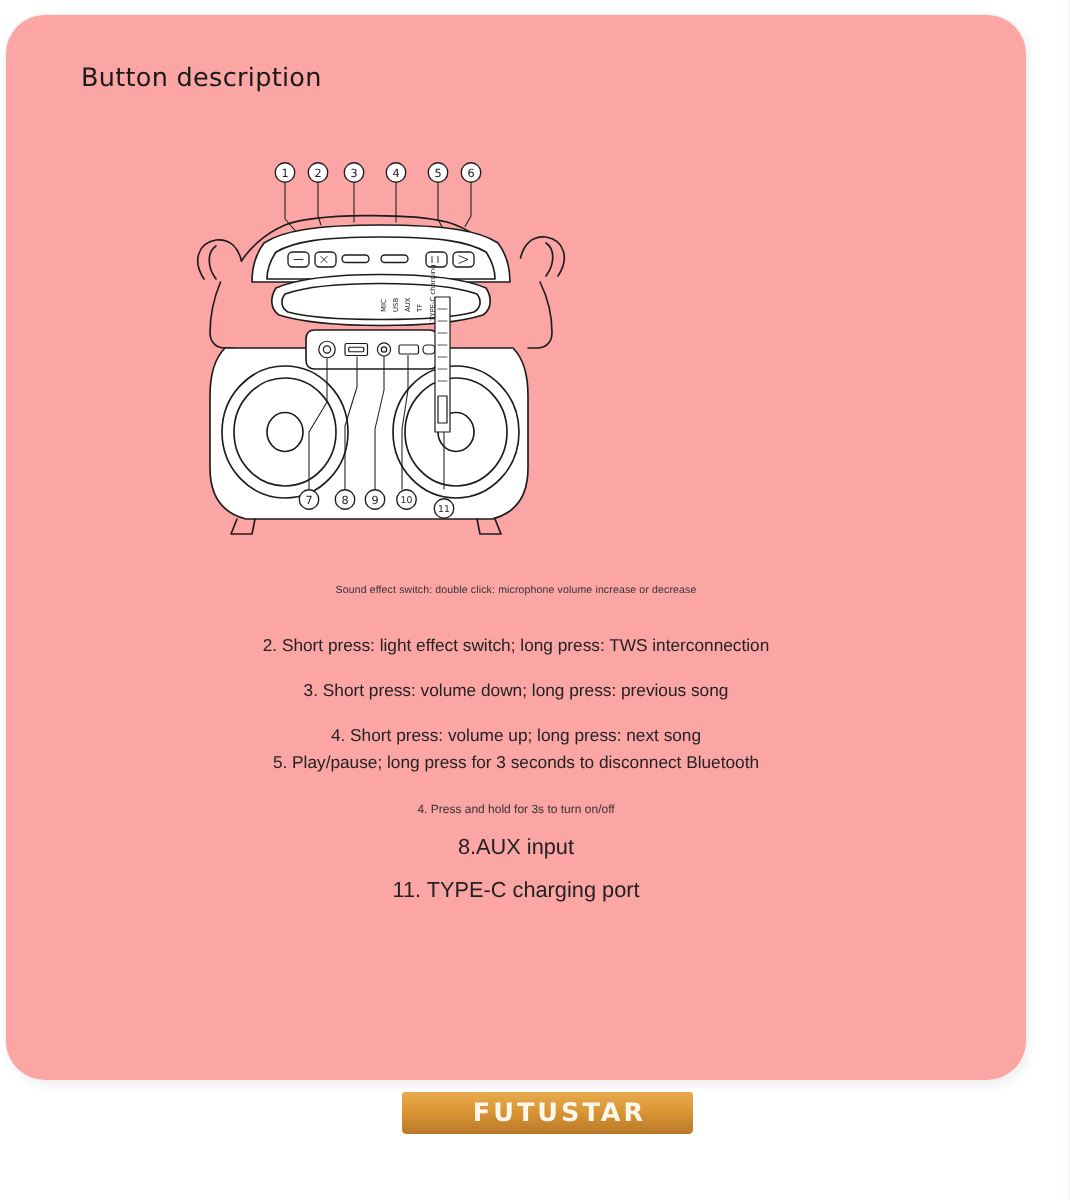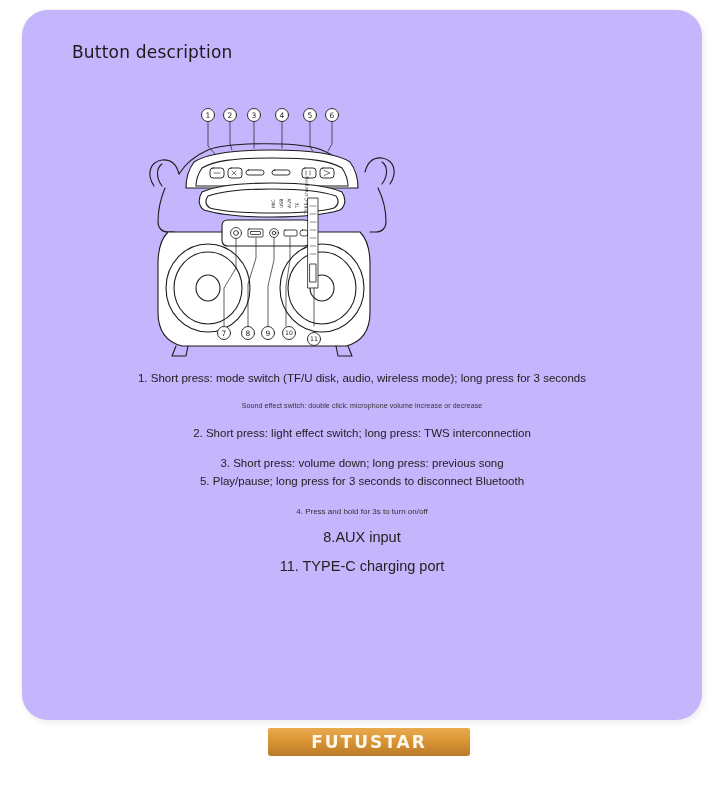--- a/index.html
+++ b/index.html
@@ -9,25 +9,25 @@
   }
   body {
     width: 713px;
     height: 800px;
     position: relative;
     font-family: "Liberation Sans", sans-serif;
     overflow: hidden;
   }
   .page {
     position: absolute;
-    left: 22px;
+    left: 4px;
     top: 10px;
     width: 680px;
     height: 710px;
-    background: #c4b5fd;
+    background: #fca5a5;
     border-radius: 26px;
     box-shadow: 0 0 0 1px #f2f2f2, 2px 3px 7px rgba(0,0,0,0.07);
   }
   .title {
     position: absolute;
     left: 50px;
     top: 32px;
     font-size: 17px;
     color: #1a1a1a;
     letter-spacing: 0.2px;
@@ -52,43 +52,44 @@
     text-align: center;
     color: #222;
   }
   .desc .line {
     display: block;
     width: 100%;
     text-align: center;
   }
   .l1 { font-size: 11.5px; margin-top: 0; color: #1d1d1d; }
   .l1s { font-size: 7px; margin-top: 18px; color: #333; letter-spacing: 0.1px; }
-  .l2 { font-size: 11.5px; margin-top: 18px; }
+  .l2 { font-size: 11.5px; margin-top: 28px; }
   .l3 { font-size: 11.5px; margin-top: 18px; }
   .l4 { font-size: 11.5px; margin-top: 18px; }
   .l5 { font-size: 11.5px; margin-top: 6px; }
   .l6 { font-size: 8px;  margin-top: 20px; color: #333; }
   .l7 { font-size: 13px; margin-top: 17px; }
   .l8 { font-size: 14.5px; margin-top: 14px; }
   .l9 { font-size: 14.5px; margin-top: 13px; }
   .l10 { font-size: 14.5px; margin-top: 13px; }
   .l11 { font-size: 14.5px; margin-top: 13px; }
 
   
   .brand {
     position: absolute;
     left: 268px;
     top: 728px;
-    width: 202px;
+    width: 178px;
     height: 28px;
     background: linear-gradient(180deg,#e8ab4f 0%, #d99433 48%, #b9792a 100%);
     border-radius: 2px 2px 3px 3px;
     display: flex;
     align-items: center;
     justify-content: center;
+    padding-left: 16px;
   }
   .brand span {
     font-size: 17px;
     letter-spacing: 2px;
     color: #fdf7ec;
     font-family: "DejaVu Sans", sans-serif;
     font-weight: bold;
   }
 </style>
 </head>
@@ -246,24 +247,24 @@
         <text x="157" y="247.4" text-anchor="middle">10</text>
       </g>
       <g font-family="DejaVu Sans" font-size="6.2" fill="#1c1c1c" stroke="none">
         <circle cx="182" cy="251" r="6.5" fill="#fff" stroke="#1c1c1c" stroke-width="0.9"></circle>
         <text x="182" y="253.4" text-anchor="middle">11</text>
       </g>
     </svg>
   </div>
 
   <div class="desc">
-    <span class="line l1">1. Short press: mode switch (TF/U disk, audio, wireless mode); long press for 3 seconds</span>
     <span class="line l1s">Sound effect switch: double click: microphone volume increase or decrease</span>
     <span class="line l2">2. Short press: light effect switch; long press: TWS interconnection</span>
     <span class="line l3">3. Short press: volume down; long press: previous song</span>
+    <span class="line l4">4. Short press: volume up; long press: next song</span>
     <span class="line l5">5. Play/pause; long press for 3 seconds to disconnect Bluetooth</span>
     <span class="line l6">4. Press and hold for 3s to turn on/off</span>
     <span class="line l9">8.AUX input</span>
     <span class="line l11">11. TYPE-C charging port</span>
   </div>
 </div>
 
 <div class="brand">
   <span>FUTUSTAR</span>
 </div>

